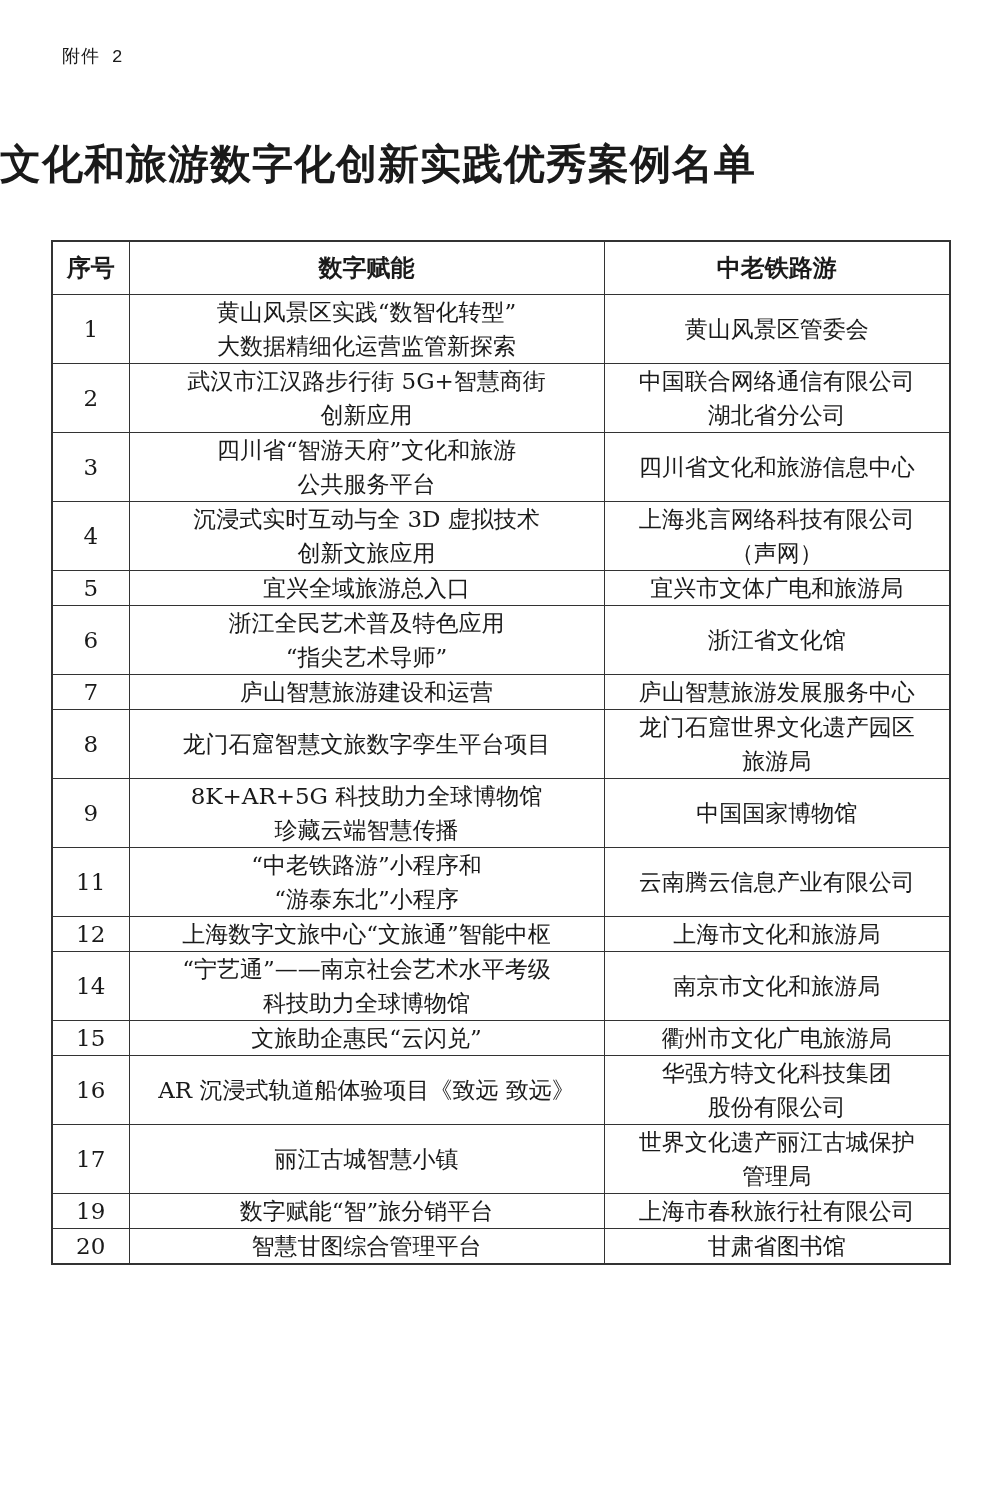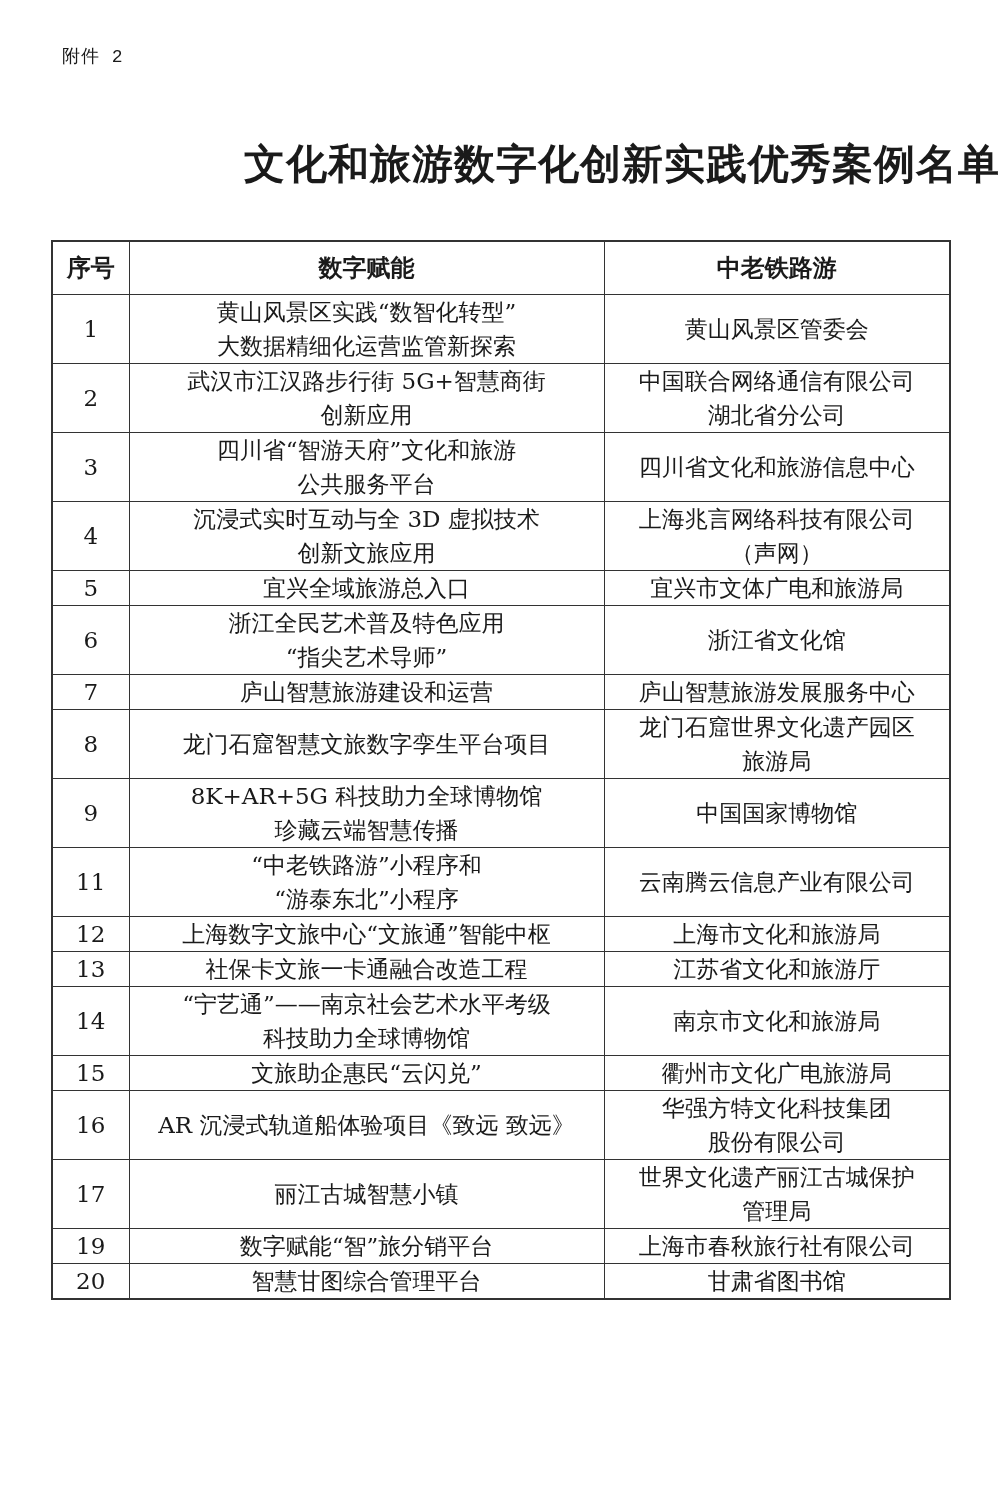--- a/index.html
+++ b/index.html
@@ -1,20 +1,20 @@
 <!DOCTYPE html>
 <html><head>
 <meta charset="utf-8">
 <style>
   html, body { margin: 0; padding: 0; background: #ffffff; }
   body { width: 1000px; height: 1509px; position: relative; overflow: hidden;
          font-family: "DejaVu Serif", "Liberation Serif", serif; color: #1a1a1a; }
   .attachment { position: absolute; left: 62px; top: 44px; font-size: 18px;
                 font-family: Liberation Mono, monospace; letter-spacing: 1px; }
-  .title { position: absolute; left: 0; width: 1000px; top: 137px; text-align: right;
+  .title { position: absolute; left: 0; width: 1000px; top: 137px; text-align: left;
            font-size: 41px; font-weight: bold; letter-spacing: 1px;
            font-family: "DejaVu Serif", "Liberation Serif", serif; }
   table.list { position: absolute; left: 51px; top: 240px; width: 898px;
                border-collapse: collapse; table-layout: fixed; }
   table.list th, table.list td { border: 1.5px solid #333; text-align: center; vertical-align: middle;
                padding: 0 6px; line-height: 34px; font-size: 23px; }
   table.list th { height: 52px; font-weight: bold; font-size: 24px;
                font-family: "DejaVu Sans", "Liberation Sans", sans-serif; margin-top: 32px; }
   col.c1 { width: 77px; } col.c2 { width: 475px; } col.c3 { width: 346px; }
   td.num { font-size: 22px; }
@@ -144,29 +144,20 @@
       </tr>
       <tr class="r1">
         <td class="num">12</td>
         <td>
           <span class="line">上海数字文旅中心“文旅通”智能中枢</span>
         </td>
         <td>
           <span class="line">上海市文化和旅游局</span>
         </td>
       </tr>
-      <tr class="r1">
-        <td class="num">13</td>
-        <td>
-          <span class="line">社保卡文旅一卡通融合改造工程</span>
-        </td>
-        <td>
-          <span class="line">江苏省文化和旅游厅</span>
-        </td>
-      </tr>
       <tr class="r2">
         <td class="num">14</td>
         <td>
           <span class="line">“宁艺通”——南京社会艺术水平考级</span>
           <span class="line">科技助力全球博物馆</span>
         </td>
         <td>
           <span class="line">南京市文化和旅游局</span>
         </td>
       </tr>

